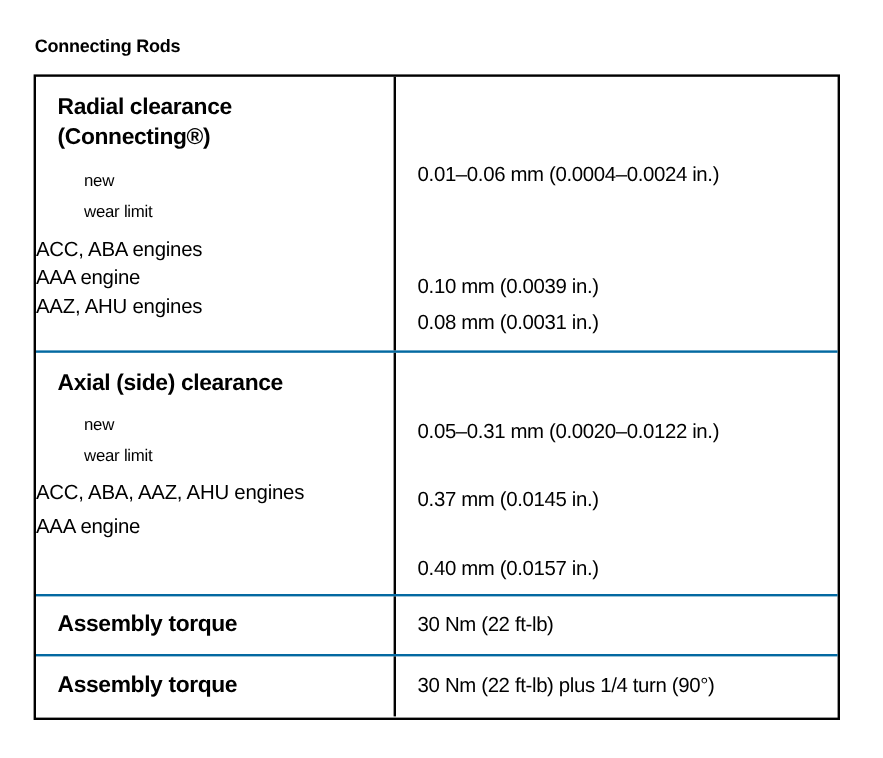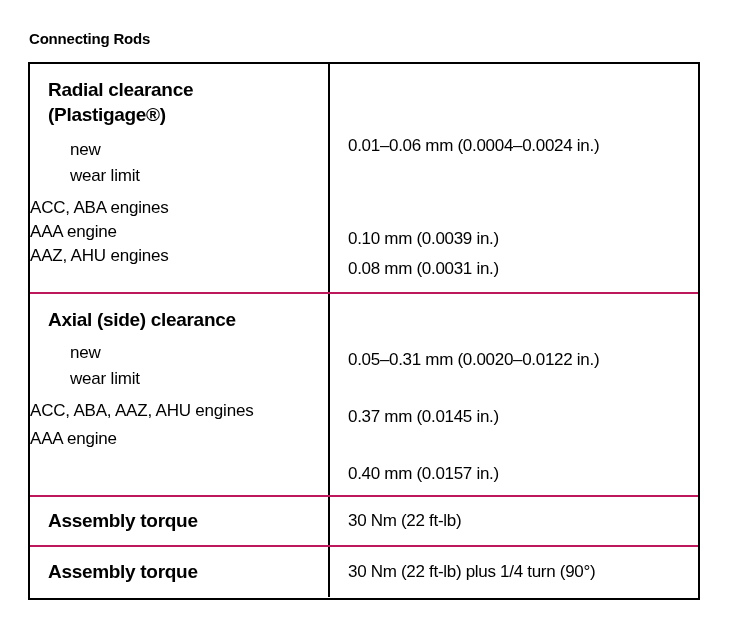--- a/index.html
+++ b/index.html
@@ -44,21 +44,21 @@
     height: 538px;
     border: 2px solid #000;
     box-sizing: border-box;
     background: #ffffff;
   }
 
   .spec-section {
     position: relative;
     display: flex;
     box-sizing: border-box;
-    border-bottom: 2px solid #be185d;
+    border-bottom: 2px solid #0369a1;
   }
   .spec-section:last-child { border-bottom: none; }
 
   .col-left {
     width: 300px;
     flex: 0 0 300px;
     box-sizing: border-box;
     border-right: 2px solid #000;
     padding: 0;
     position: relative;
@@ -75,21 +75,21 @@
     font-size: 19px;
     font-weight: bold;
     letter-spacing: -0.3px;
     line-height: 25px;
     padding-left: 18px;
     white-space: nowrap;
   }
 
   
   .spec-sub {
-    font-size: 17px;
+    font-size: 14px;
     font-weight: normal;
     letter-spacing: -0.2px;
     line-height: 24px;
     padding-left: 40px;
   }
   .spec-sub2 {
     font-size: 17px;
     font-weight: normal;
     letter-spacing: -0.2px;
     line-height: 24px;
@@ -141,21 +141,21 @@
 
 <div id="page">
 
   <div class="page-title">Connecting Rods</div>
 
   <div class="spec-table">
 
     <div class="spec-section sec1">
       <div class="col-left">
         <div class="spec-head h-title">Radial clearance</div>
-        <div class="spec-head">(Plastigage®)</div>
+        <div class="spec-head">(Connecting®)</div>
         <div class="spec-sub r-new">new</div>
         <div class="spec-sub r-wear">wear limit</div>
         <div class="spec-sub2 r-acc">ACC, ABA engines</div>
         <div class="spec-sub2">AAA engine</div>
         <div class="spec-sub2">AAZ, AHU engines</div>
       </div>
       <div class="col-right">
         <div class="spec-val abs v-new">0.01–0.06 mm (0.0004–0.0024 in.)</div>
         <div class="spec-val abs v-aaa">0.10 mm (0.0039 in.)</div>
         <div class="spec-val abs v-aaz">0.08 mm (0.0031 in.)</div>

